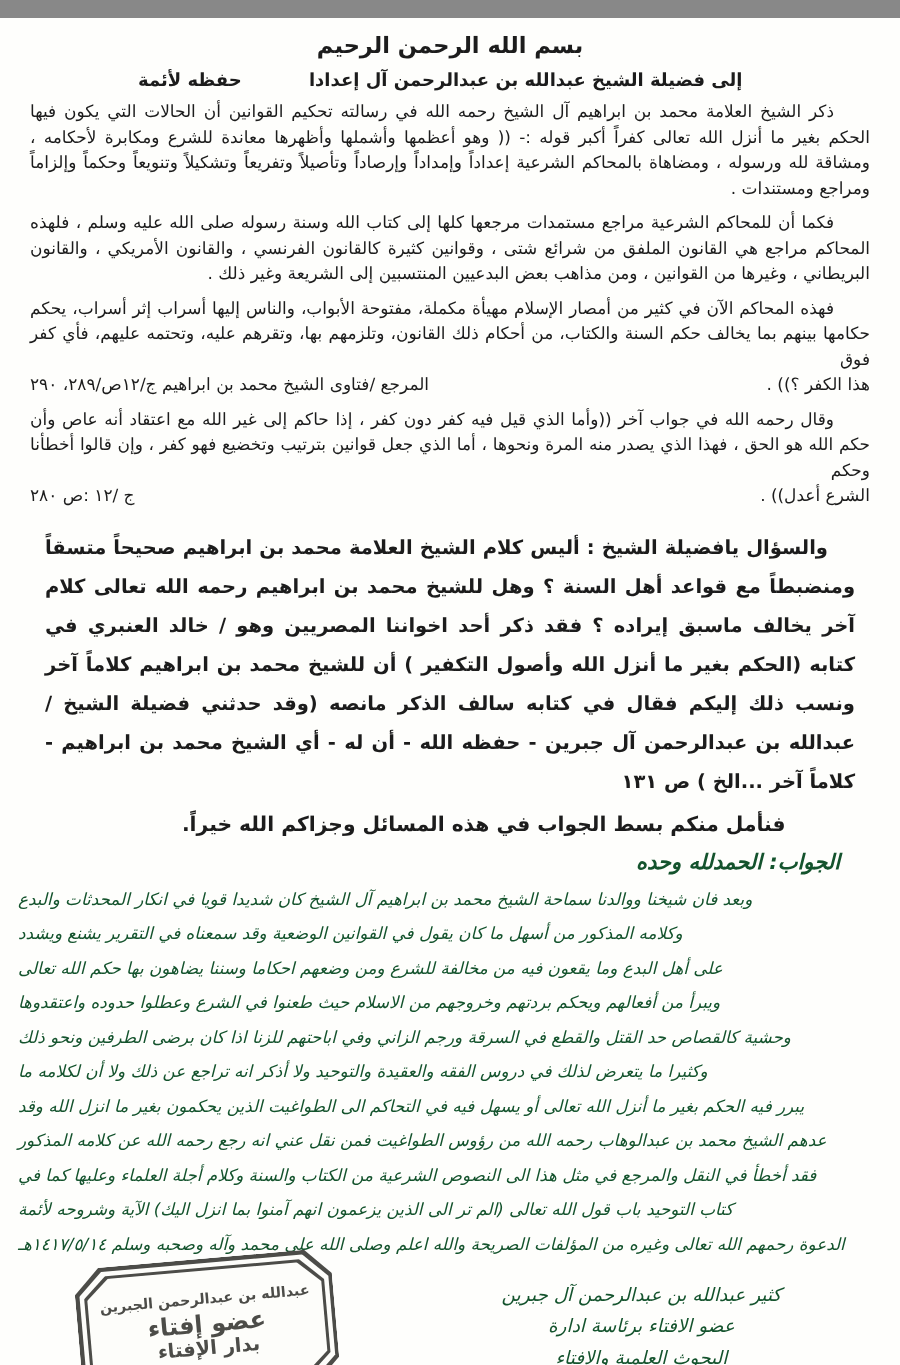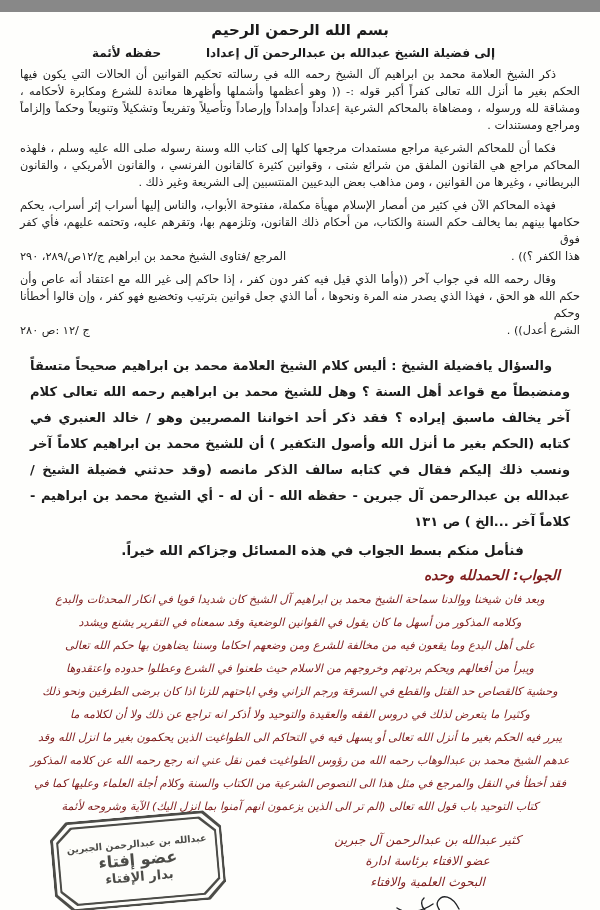--- a/index.html
+++ b/index.html
@@ -55,33 +55,33 @@
   }
   .closing {
     margin-top: 7px;
     text-align: center;
     font-weight: bold;
     font-size: 13.5px;
     padding-left: 45px;
   }
   .hand {
     font-style: italic;
-    color: #7f1d1d;
+    color: #14532d;
   }
   .ans-heading {
     margin: 9px 40px 0 0;
     font-size: 14px;
     font-weight: bold;
   }
   .answer { margin-top: 5px; }
   .ans-line {
     margin: 0 12px;
     font-size: 11.2px;
     line-height: 23px;
-    text-align: center;
+    text-align: left;
   }
   .footer {
     position: relative;
     display: flex;
     margin-top: 4px;
     padding: 0 10px;
   }
   .sig-block {
     width: 56%;
     text-align: center;
@@ -160,20 +160,21 @@
     <div class="ans-line">وبعد فان شيخنا ووالدنا سماحة الشيخ محمد بن ابراهيم آل الشيخ كان شديدا قويا في انكار المحدثات والبدع</div>
     <div class="ans-line">وكلامه المذكور من أسهل ما كان يقول في القوانين الوضعية وقد سمعناه في التقرير يشنع ويشدد</div>
     <div class="ans-line">على أهل البدع وما يقعون فيه من مخالفة للشرع ومن وضعهم احكاما وسننا يضاهون بها حكم الله تعالى</div>
     <div class="ans-line">ويبرأ من أفعالهم ويحكم بردتهم وخروجهم من الاسلام حيث طعنوا في الشرع وعطلوا حدوده واعتقدوها</div>
     <div class="ans-line">وحشية كالقصاص حد القتل والقطع في السرقة ورجم الزاني وفي اباحتهم للزنا اذا كان برضى الطرفين ونحو ذلك</div>
     <div class="ans-line">وكثيرا ما يتعرض لذلك في دروس الفقه والعقيدة والتوحيد ولا أذكر انه تراجع عن ذلك ولا أن لكلامه ما</div>
     <div class="ans-line">يبرر فيه الحكم بغير ما أنزل الله تعالى أو يسهل فيه في التحاكم الى الطواغيت الذين يحكمون بغير ما انزل الله وقد</div>
     <div class="ans-line">عدهم الشيخ محمد بن عبدالوهاب رحمه الله من رؤوس الطواغيت فمن نقل عني انه رجع رحمه الله عن كلامه المذكور</div>
     <div class="ans-line">فقد أخطأ في النقل والمرجع في مثل هذا الى النصوص الشرعية من الكتاب والسنة وكلام أجلة العلماء وعليها كما في</div>
     <div class="ans-line">كتاب التوحيد باب قول الله تعالى (الم تر الى الذين يزعمون انهم آمنوا بما انزل اليك) الآية وشروحه لأئمة</div>
+    <div class="ans-line">الدعوة رحمهم الله تعالى وغيره من المؤلفات الصريحة والله اعلم وصلى الله على محمد وآله وصحبه وسلم ١٤١٧/٥/١٤هـ</div>
   </div>
 
   <div class="footer">
     <div class="sig-block hand">
       <div>كثير عبدالله بن عبدالرحمن آل جبرين</div>
       <div>عضو الافتاء برئاسة ادارة</div>
       <div>البحوث العلمية والافتاء</div>
       <div class="sig-mark">
         <svg width="78" height="26" viewBox="0 0 78 26" aria-hidden="true">
           <path d="M70 18 C63 4 53 3 49 10 C45 17 55 19 48 22 C38 26 28 13 35 7 M44 13 C34 20 18 24 8 17 M60 21 C52 24 40 25 30 23" fill="none" stroke="#222428" stroke-width="1.4" stroke-linecap="round"></path>

